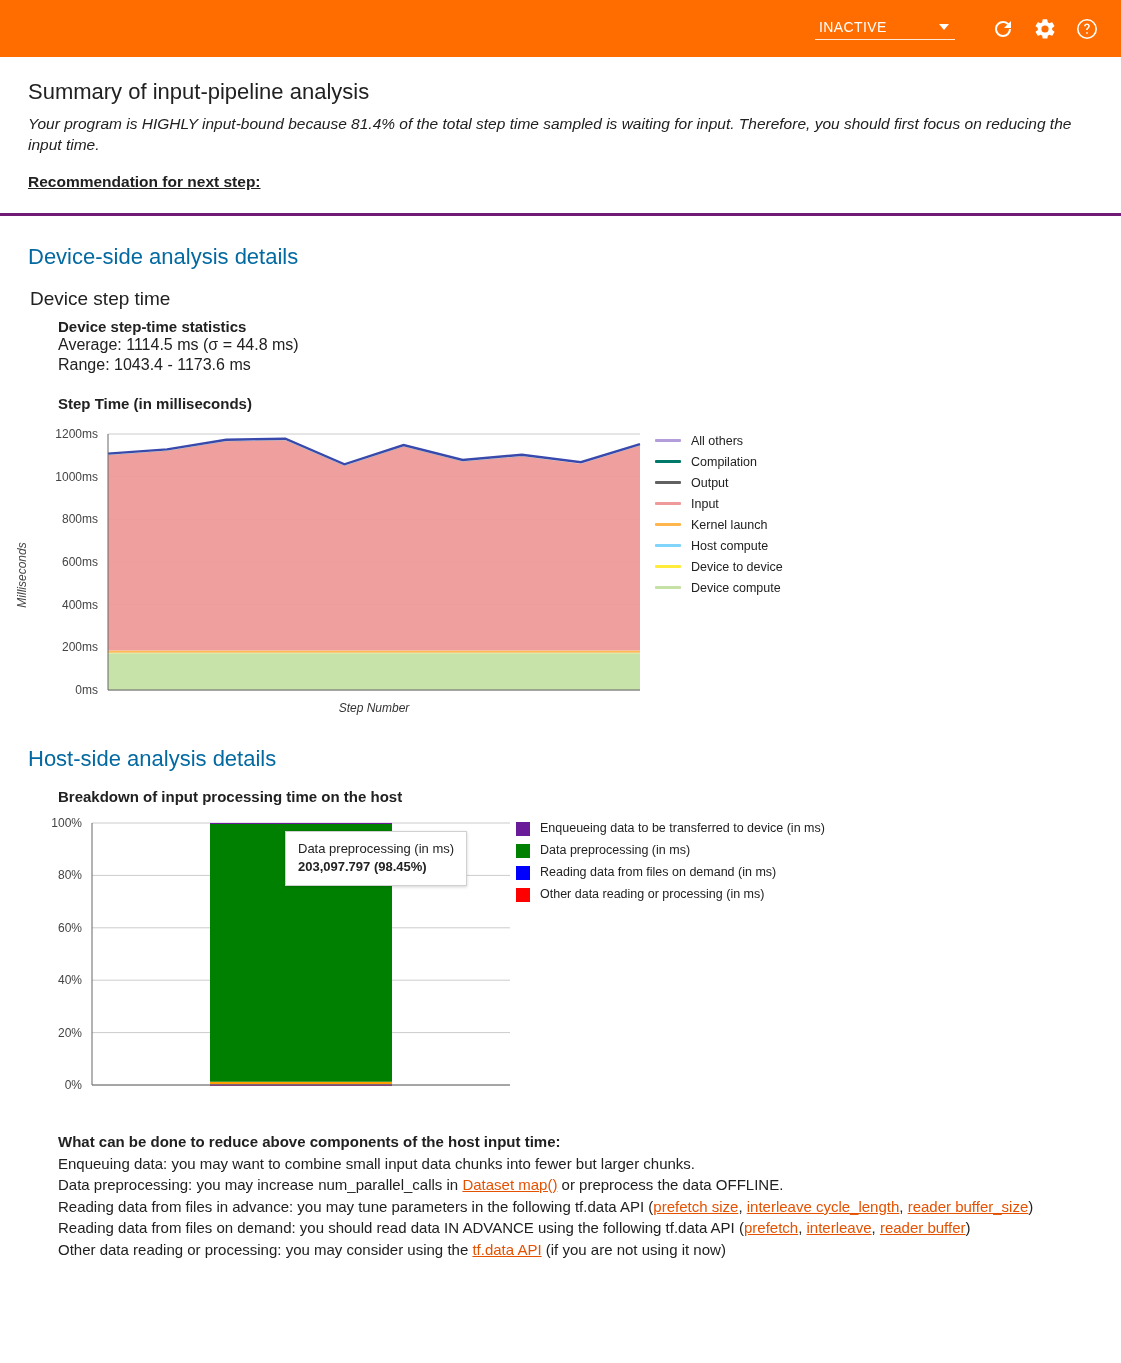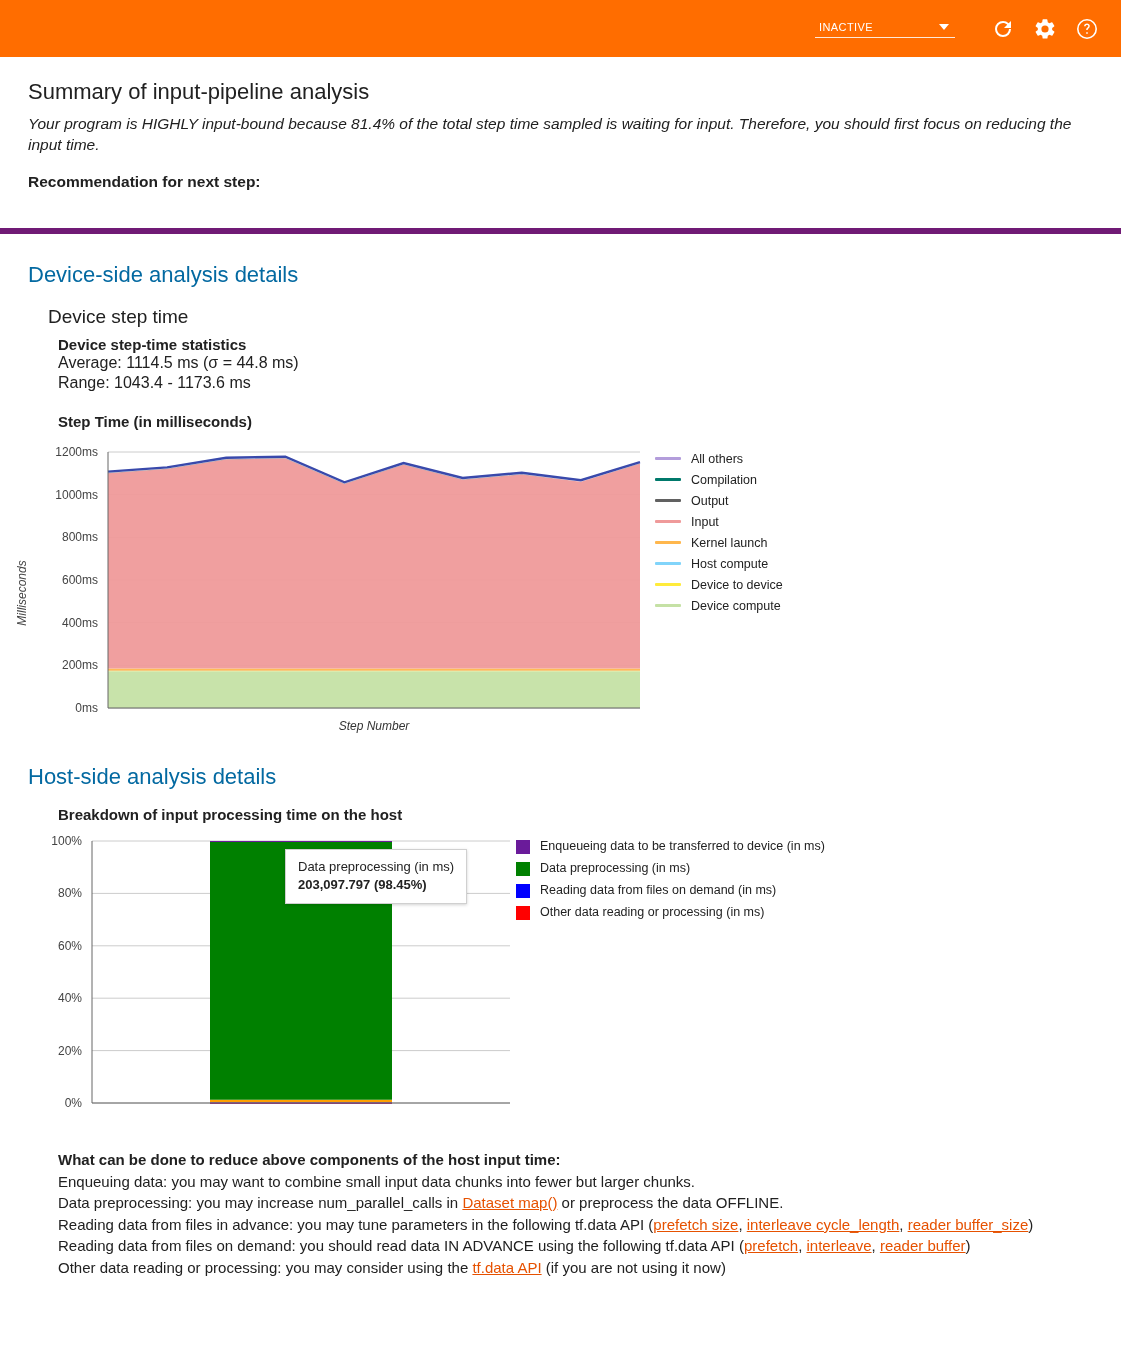--- a/index.html
+++ b/index.html
@@ -27,73 +27,74 @@
     display: flex;
     align-items: center;
     background: transparent;
     border-bottom: 1px solid rgba(255,255,255,0.85);
     min-width: 140px;
     padding: 2px 2px 4px 4px;
     margin-right: 26px;
   }
   .status-select .value {
     color: #ffffff;
-    font-size: 11px;
+    font-size: 14px;
     letter-spacing: .4px;
     flex: 1;
   }
   .caret {
     width: 0; height: 0;
     border-left: 5px solid transparent;
     border-right: 5px solid transparent;
     border-top: 6px solid #ffffff;
     margin-left: 10px; margin-right: 4px;
   }
   .icon-btn {
     width: 40px; height: 40px;
     display: flex; align-items: center; justify-content: center;
     margin-left: 2px;
   }
   .icon-btn svg { display:block; }
   .summary {
-    padding: 22px 28px 35px 28px;
-    border-bottom: 6px solid #701a75;
+    padding: 22px 28px 20px 28px;
+    border-bottom: 3px solid #701a75;
   }
   h1.title {
     font-size: 22px;
     font-weight: 400;
     margin: 0 0 8px 0;
     color: #212121;
   }
   .italic-line {
     font-style: italic;
     font-size: 15.5px;
     line-height: 21px;
     margin: 0;
     color: #212121;
   }
   .rec-label {
     font-weight: bold;
     font-size: 15.5px;
     margin: 18px 0 2px 0;
+    text-decoration: underline;
   }
 
   
   h2.section-h {
     font-size: 22px;
     font-weight: 400;
     margin: 28px 0 0 0;
     padding-left: 28px;
     color: #0369a1;
   }
   h3.sub-h {
     font-size: 19px;
     font-weight: 400;
     margin: 18px 0 0 0;
-    padding-left: 48px;
+    padding-left: 30px;
     color: #212121;
   }
   .stats {
     padding-left: 58px;
     margin-top: 8px;
   }
   .stats .b { font-weight: bold; font-size: 15px; }
   .stats .l { font-size: 16px; line-height: 20px; }
 
   .chart-title {

